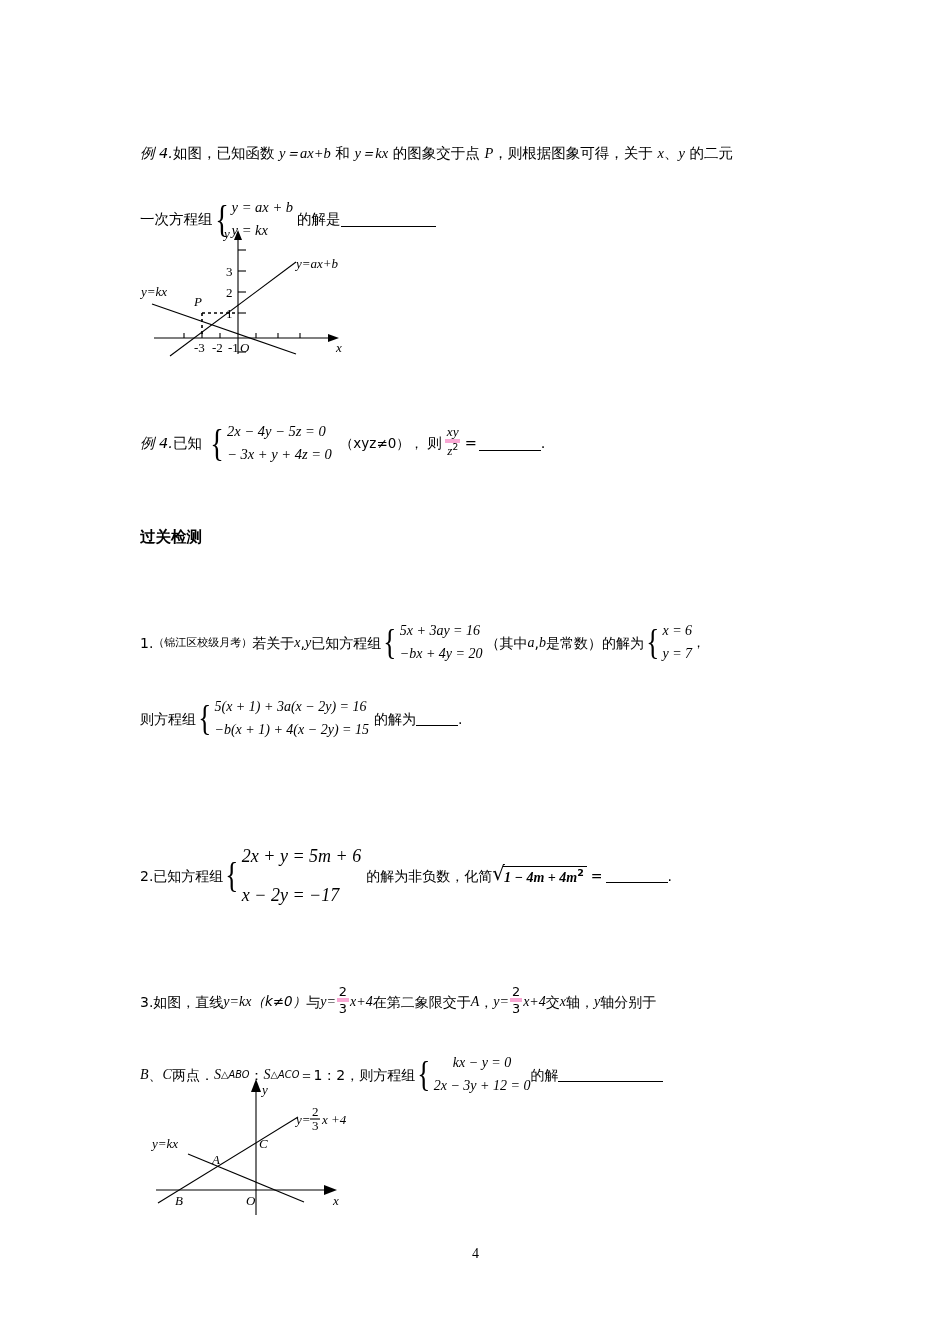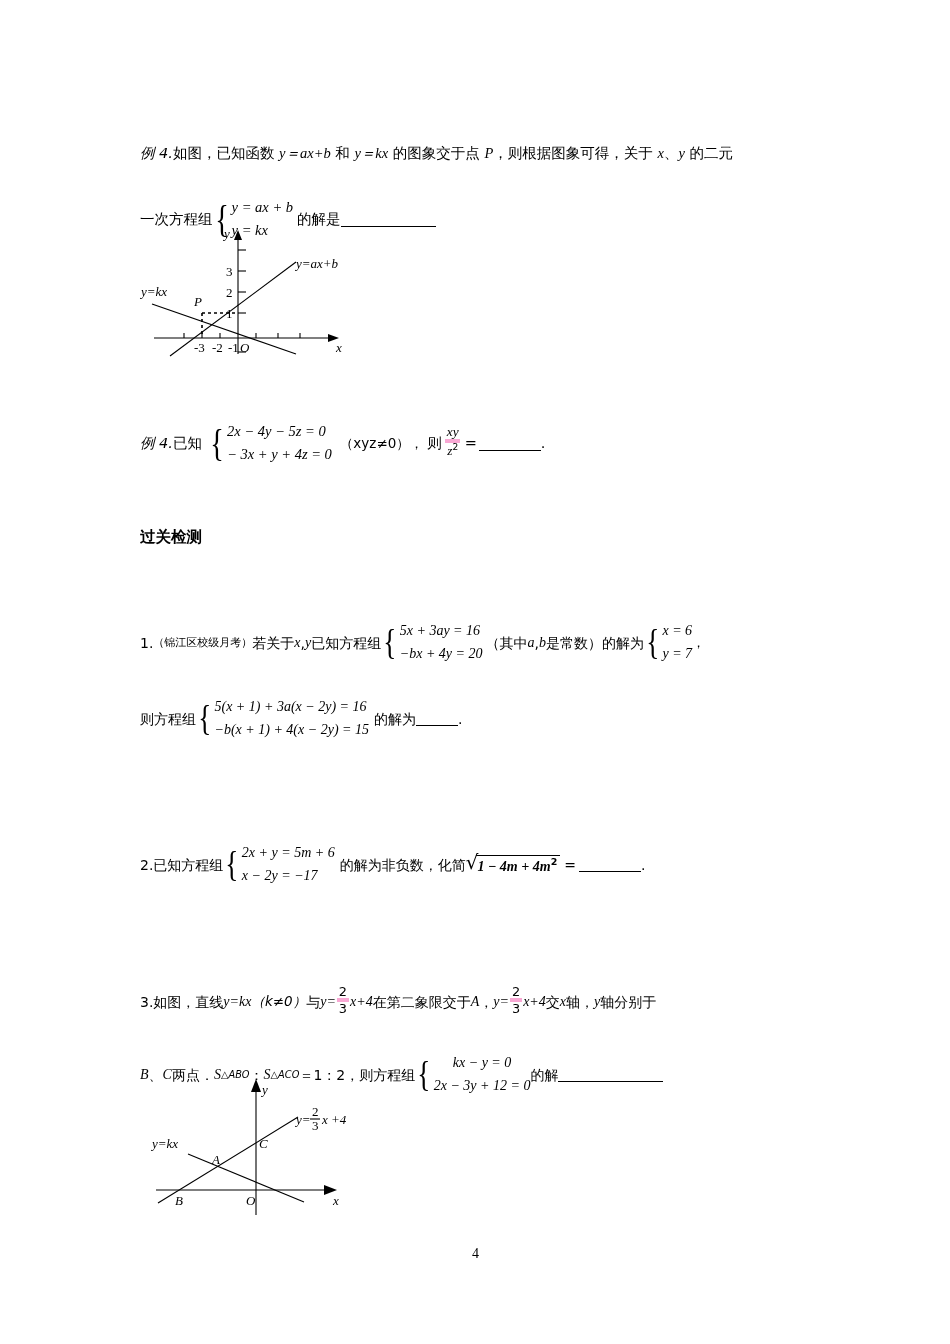--- a/index.html
+++ b/index.html
@@ -245,21 +245,21 @@
       <span>.</span>
     </span>
   </div>
 
   <div class="ln cn" style="left:140px; top:818px; font-size:14px;">
     <span class="mrow">
       <span>2.</span>
       <span>已知方程组</span>
       <span class="sysgrp">
         <span class="brace">{</span>
-        <span class="syseqs" style="font-size:14px;">
+        <span class="syseqs" style="font-size:18px;gap:10px;">
           <span class="mi">2x + y = 5m + 6</span>
           <span class="mi">x − 2y = −17</span>
         </span>
       </span>
       <span style="margin-left:5px;">的解为非负数，化简 </span>
       <span class="radical">
         <span class="sign">√</span>
         <span class="rbody"><span class="mi">1 − 4m + 4m</span><span class="supn">2</span></span>
       </span>
       <span style="margin-left:4px;">=</span>

